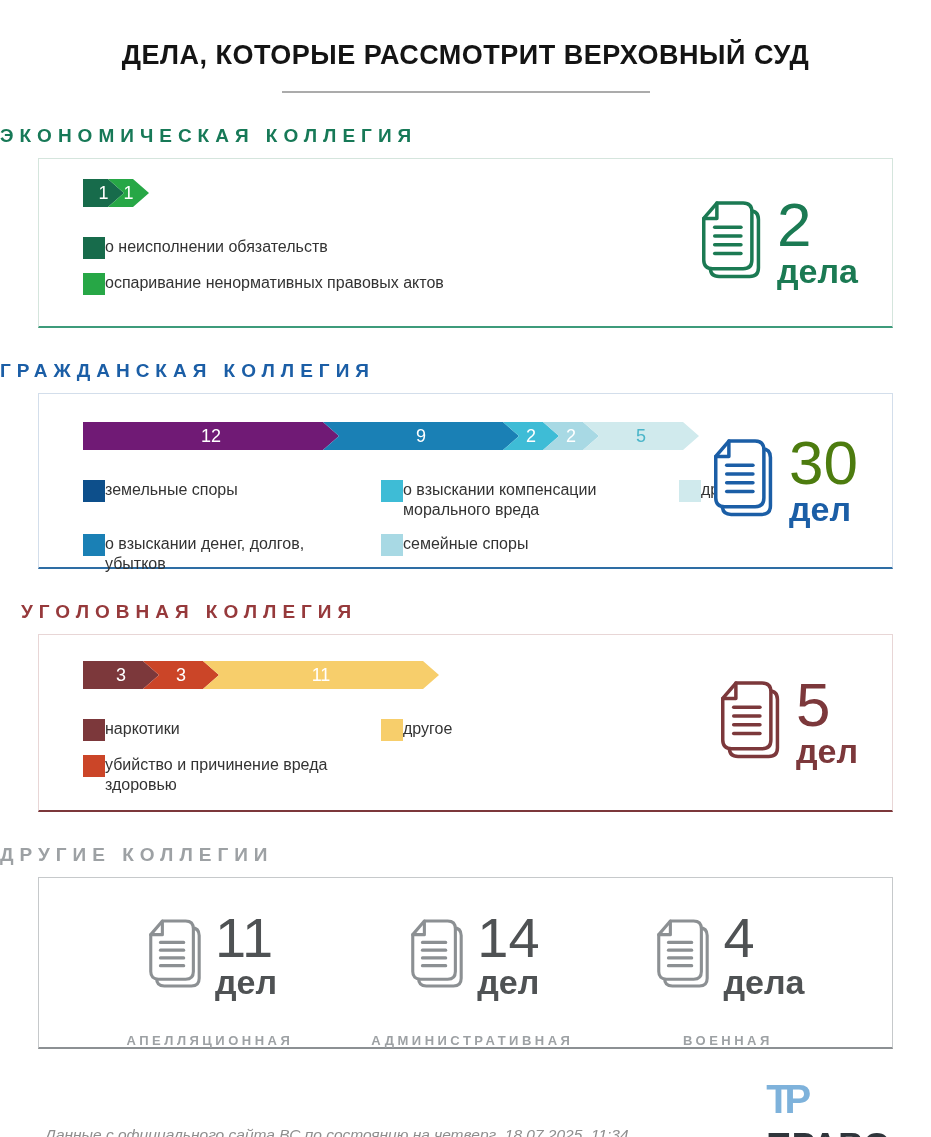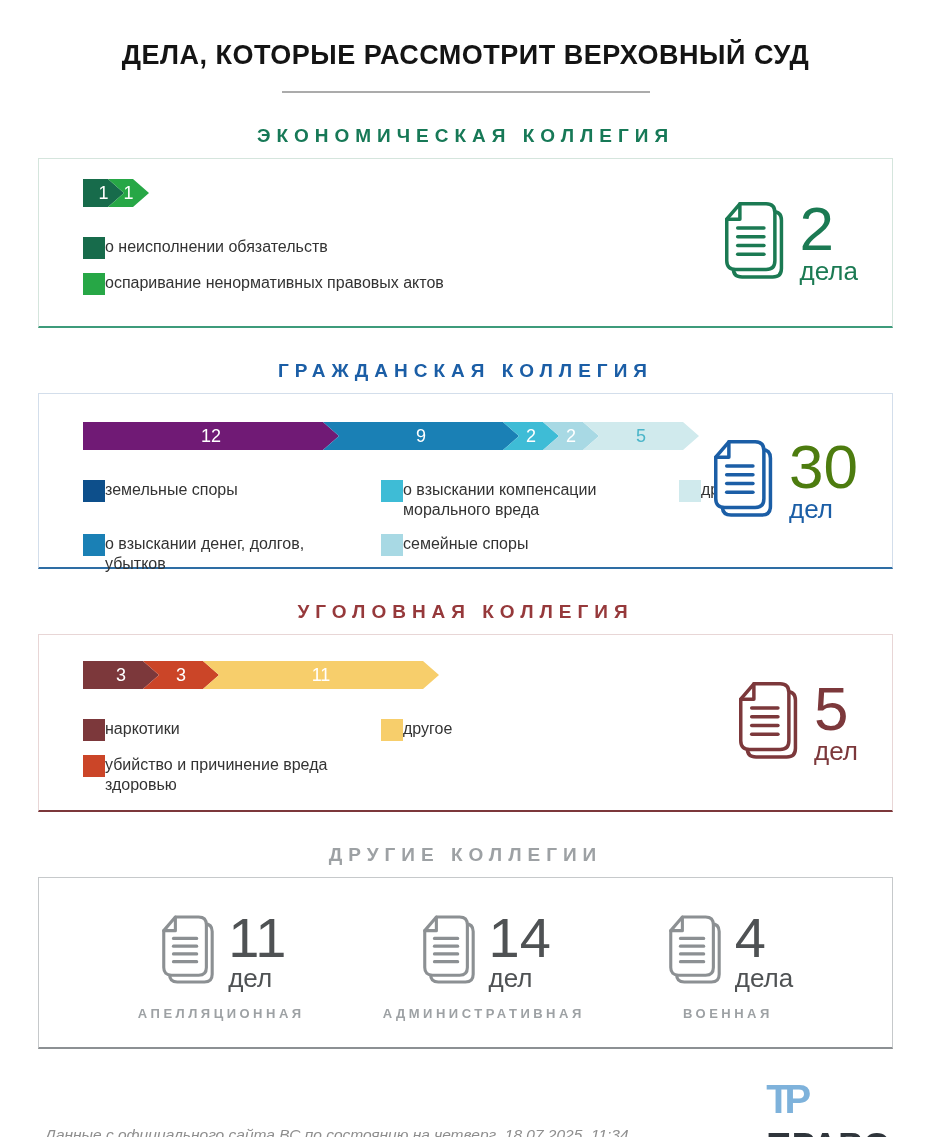--- a/index.html
+++ b/index.html
@@ -4,21 +4,21 @@
 <style>
   html,body{margin:0;padding:0;background:#fff;}
   body{width:931px;height:1137px;overflow:hidden;font-family:"Liberation Sans","DejaVu Sans",sans-serif;}
   .page{width:931px;height:1137px;position:relative;}
 
   h1{margin:40px 20px 0;text-align:center;font-size:27px;font-weight:700;
      letter-spacing:.5px;color:#141414;}
   .title-divider{width:368px;height:2px;background:#ABABAB;margin:20px auto 0;}
 
   .coll{margin-top:32px;}
-  .coll h2{margin:0 0 11px;text-align:center;font-size:19px;font-weight:700;letter-spacing:6px;}
+  .coll h2{margin:0 0 11px;text-align:left;font-size:19px;font-weight:700;letter-spacing:6px;}
 
   .box{position:relative;margin:0 38px;box-sizing:border-box;background:#fff;
        border:1px solid #ddd;border-bottom-width:2px;padding:0 0 0 44px;}
   .box.b-eco{height:170px;}
   .box.b-civ{height:176px;}
   .box.b-cri{height:178px;}
   .box.b-oth{height:172px;padding:0;}
 
   .bar{display:flex;align-items:stretch;height:28px;width:max-content;}
   .m-eco .bar{margin-top:20px;}
@@ -34,26 +34,26 @@
           gap:14px 40px;margin-top:30px;width:max-content;}
   .lg-item{display:flex;align-items:flex-start;}
   .sw{width:22px;height:22px;flex:0 0 22px;margin-top:0;}
   .lb{font-size:16px;color:#333;line-height:1.25;}
   section[data-section="1"] .lb,section[data-section="2"] .lb{max-width:236px;}
 
   .totals-wrap{position:absolute;right:34px;top:50%;transform:translateY(-50%);
                display:flex;align-items:center;gap:12px;}
   .tot-col{display:flex;flex-direction:column;align-items:flex-start;}
   .count{font-size:62px;line-height:.92;font-weight:400;}
-  .unit{font-size:26px;line-height:1.1;font-weight:400;}
+  .unit{font-size:34px;line-height:1.1;font-weight:700;}
 
   .others-row{display:flex;justify-content:center;gap:78px;padding-top:34px;}
   .other-item{display:flex;flex-direction:column;align-items:center;}
   .oi-top{display:flex;align-items:center;gap:10px;}
-  .oi-label{margin-top:14px;font-size:13px;font-weight:700;letter-spacing:3.5px;}
+  .oi-label{margin-top:32px;font-size:13px;font-weight:700;letter-spacing:3.5px;}
 
   footer{display:flex;justify-content:space-between;align-items:center;margin:30px 40px 0 45px;}
   .note{font-size:15.5px;font-style:italic;color:#8E8E8E;}
   .logo{display:flex;align-items:flex-start;gap:8px;cursor:pointer;flex-direction:column;}
   .glyph{font-size:40px;font-weight:700;letter-spacing:-6px;line-height:1;padding-right:8px;}
   .word{font-size:35px;font-weight:800;letter-spacing:.5px;line-height:1;}
   .ru{font-size:19px;font-weight:700;line-height:1;margin-top:1px;}
 </style>
 </head>
 <body>
@@ -156,21 +156,21 @@
   </svg></span>
         <div class="tot-col">
           <div class="count" style="color: #4d7c0f;">30</div>
           <div class="unit" style="color: rgb(27, 94, 166);">дел</div>
         </div>
       </div>
     </div>
   </section>
 
   <section class="coll m-cri" data-section="2">
-    <h2 style="color: rgb(150, 57, 59);">УГОЛОВНАЯ КОЛЛЕГИЯ</h2>
+    <h2 style="color: rgb(150, 57, 59); padding-left: 21px;">УГОЛОВНАЯ КОЛЛЕГИЯ</h2>
     <div class="box b-cri" style="border-color: rgb(232, 214, 214) rgb(232, 214, 214) rgb(124, 56, 59);">
       <div class="bar">
           <div class="seg first" style="width: 76px; background: rgb(124, 56, 59);">
             <span style="color: rgb(255, 255, 255);">3</span>
           </div>
           <div class="seg" style="width: 76px; background: rgb(203, 69, 40); margin-left: -16px;">
             <span style="color: rgb(255, 255, 255);">3</span>
           </div>
           <div class="seg" style="width: 236px; background: rgb(247, 206, 107); margin-left: -16px;">
             <span style="color: rgb(255, 255, 255);">11</span>

